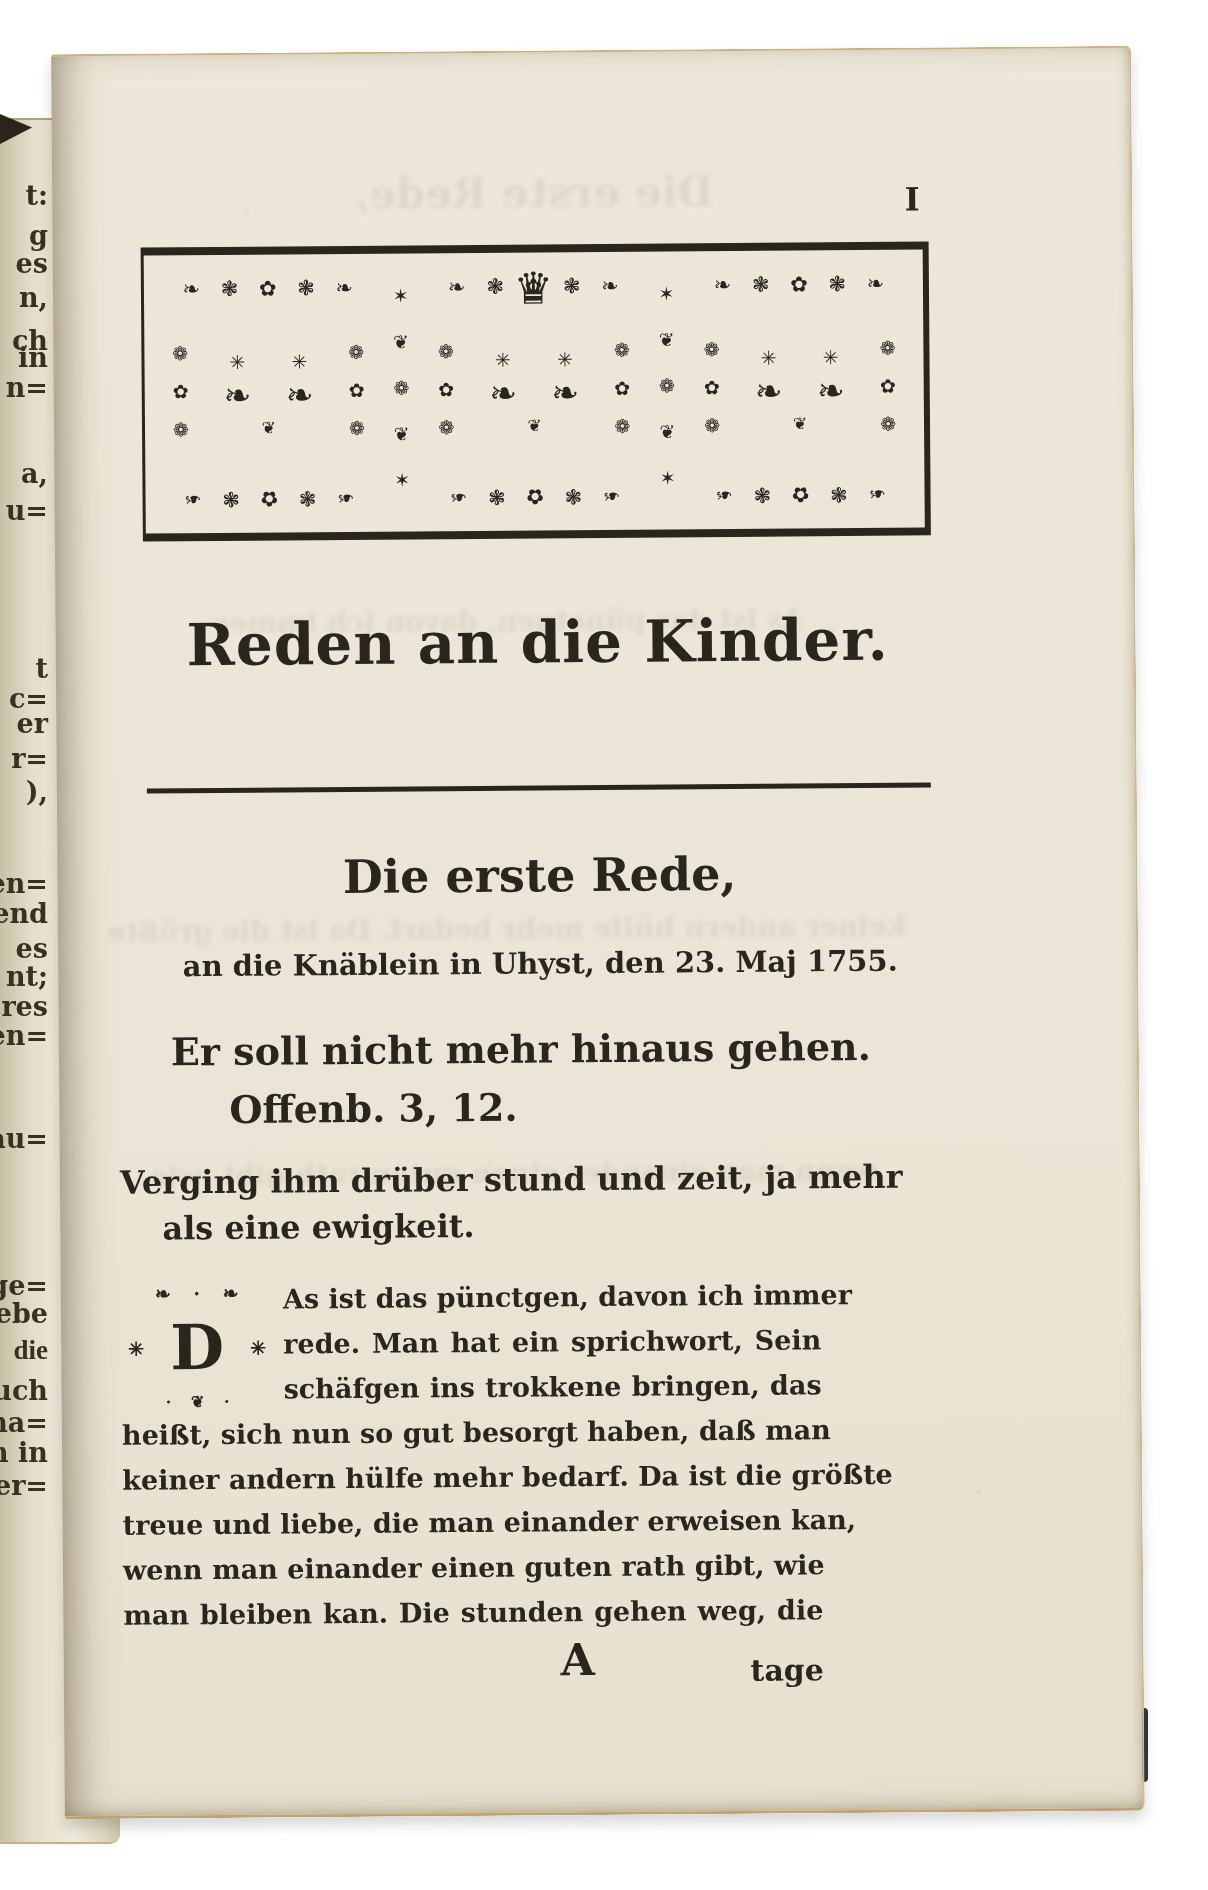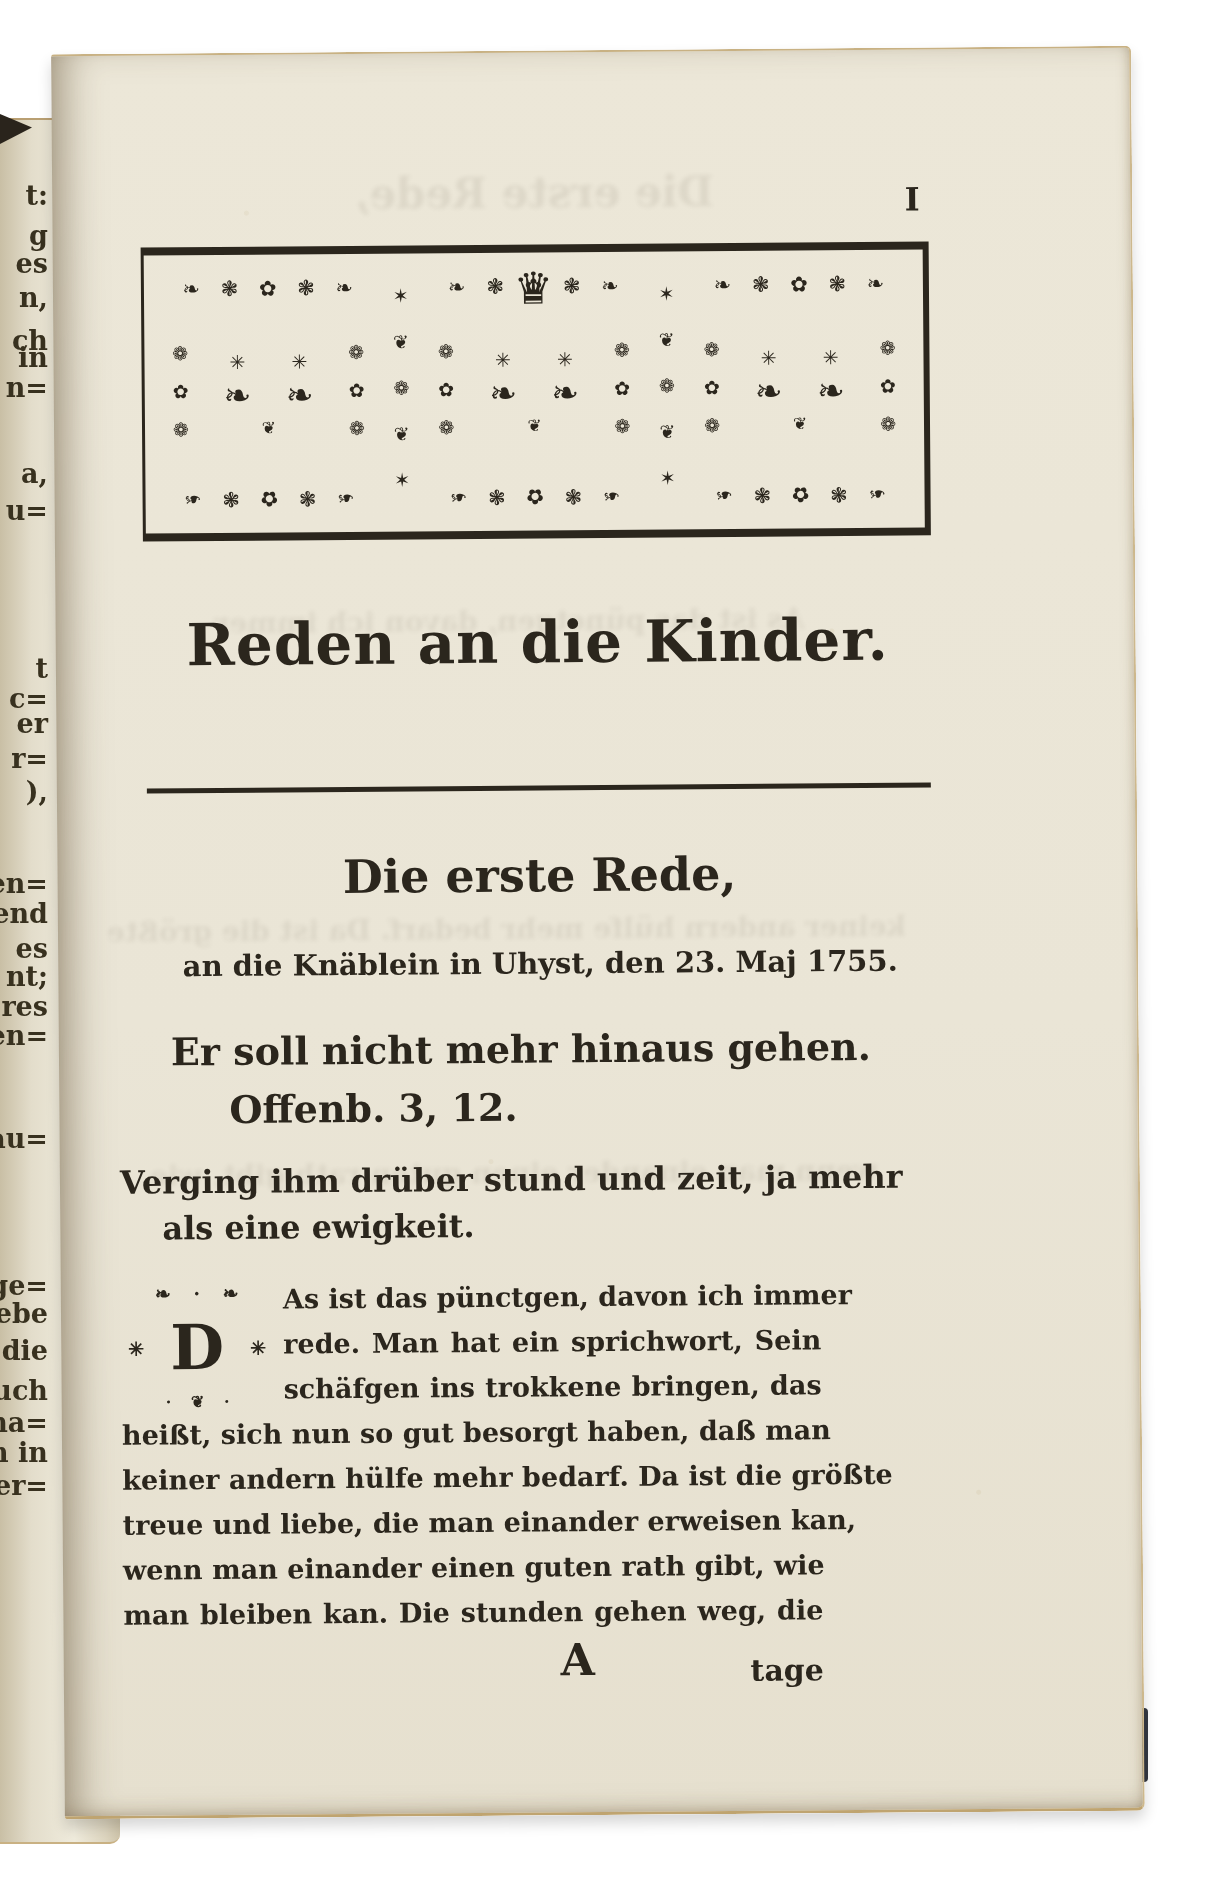--- a/index.html
+++ b/index.html
@@ -158,21 +158,21 @@
       <span class="frag" style="top: 658px;">),</span>
       <span class="frag" style="top: 750px;">en=</span>
       <span class="frag" style="top: 780px;">end</span>
       <span class="frag" style="top: 815px;">es</span>
       <span class="frag" style="top: 843px;">nt;</span>
       <span class="frag" style="top: 873px;">res</span>
       <span class="frag" style="top: 902px;">nen=</span>
       <span class="frag" style="top: 1005px;">tau=</span>
       <span class="frag" style="top: 1152px;">ge=</span>
       <span class="frag" style="top: 1180px;">liebe</span>
-      <span class="frag" style="top: 1217px;">die</span>
+      <span class="frag" style="top: 1217px; font-family: Liberation Serif, serif;">die</span>
       <span class="frag" style="top: 1257px;">auch</span>
       <span class="frag" style="top: 1289px;">gna=</span>
       <span class="frag" style="top: 1319px;">en in</span>
       <span class="frag" style="top: 1352px;">nter=</span>
     </div>
 </div>
 
 <div class="blob-right"></div>
 
 <div class="main-page">

